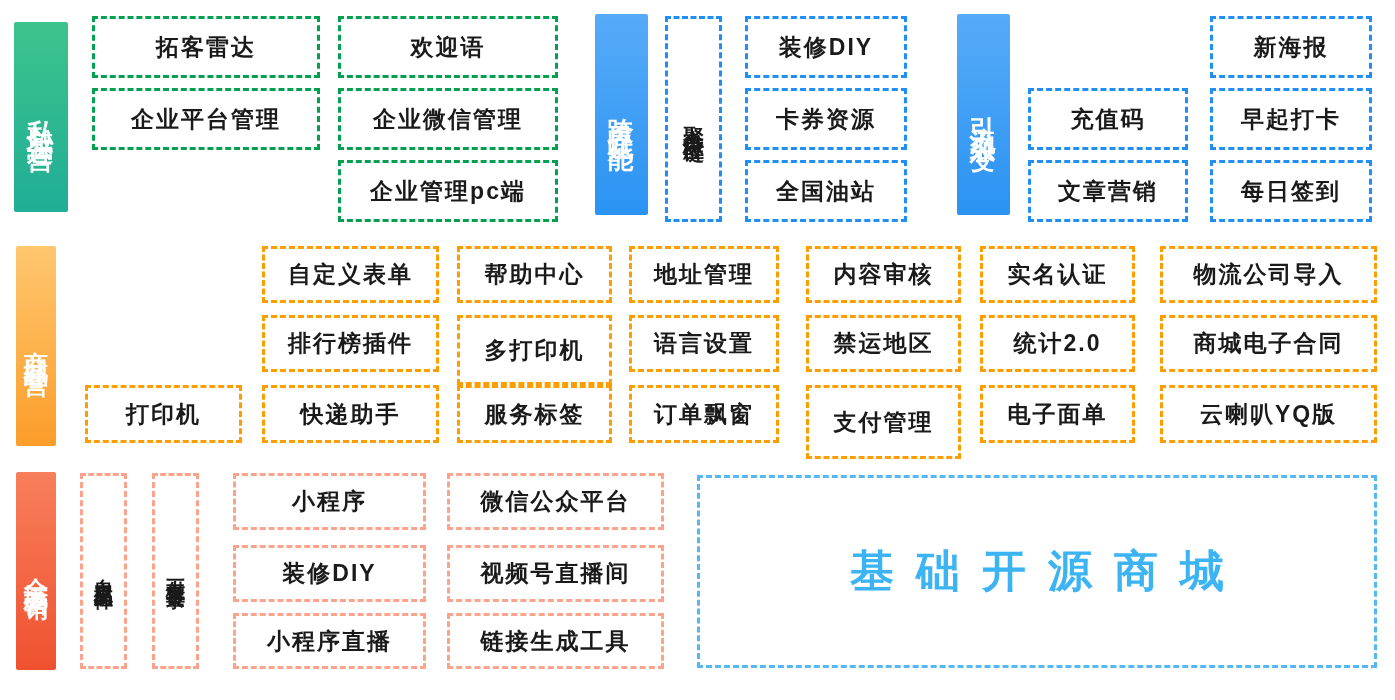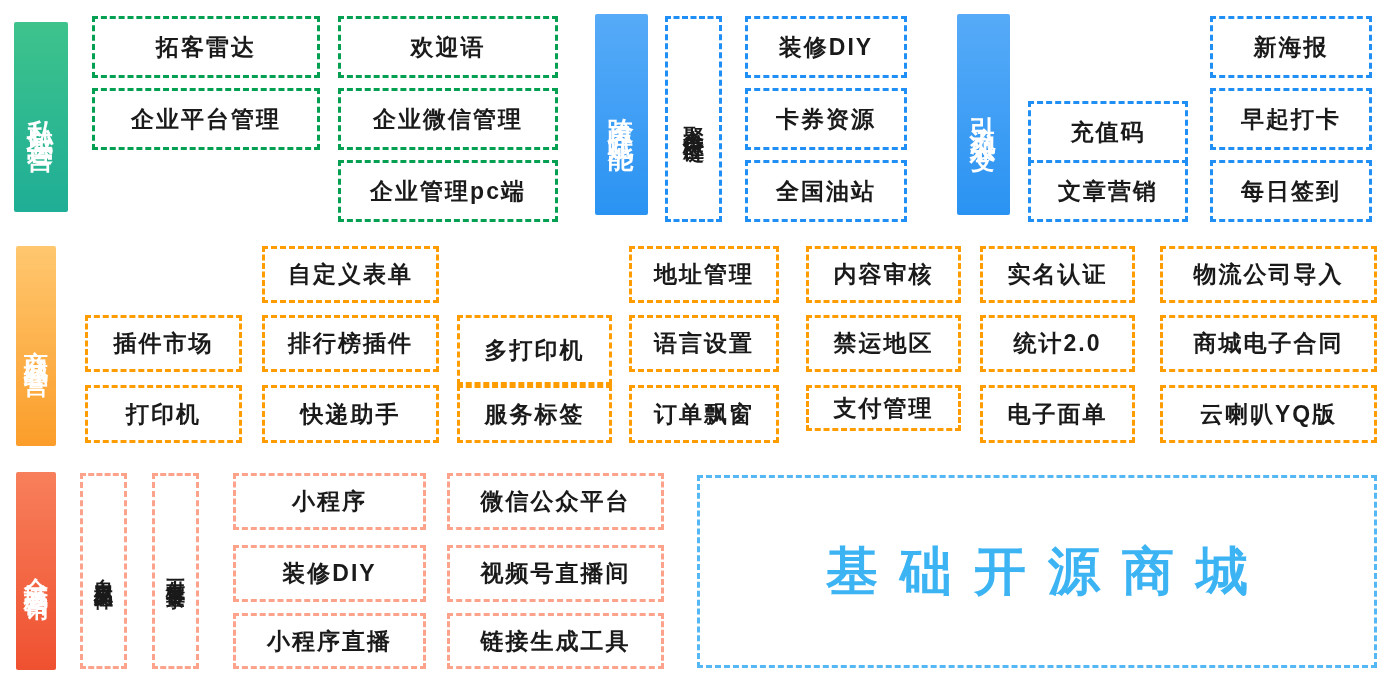--- a/index.html
+++ b/index.html
@@ -28,21 +28,21 @@
   .g-orange { background:linear-gradient(180deg,#ffc76f,#fb9d2a); }
   .g-red    { background:linear-gradient(180deg,#f87f5b,#ef5130); }
   .narrow { font-size:24px; letter-spacing:7px; }
   .vbox {
     writing-mode:vertical-rl; text-orientation:upright;
     font-size:21px; letter-spacing:4px;
   }
   .vbox-sm { font-size:19px; letter-spacing:2px; }
   .highlight-box {
     border:3px dashed #55b8f5;
-    font-size:52px; font-weight:700; color:#3cb4f4;
+    font-size:44px; font-weight:700; color:#3cb4f4;
     letter-spacing:22px; text-indent:22px;
   }
 </style>
 </head>
 <body>
 
 <div class="stage">
 
   <div class="vlabel g-green" style="left:14px; top:22px; width:54px; height:190px;">私域运营</div>
 
@@ -56,46 +56,46 @@
 
   <div class="box b-blue vbox" style="left:665px; top:16px; width:57px; height:206px;">聚合供应链</div>
 
   <div class="box b-blue" style="left:745px; top:16px;  width:162px; height:62px;">装修DIY</div>
   <div class="box b-blue" style="left:745px; top:88px;  width:162px; height:62px;">卡券资源</div>
   <div class="box b-blue" style="left:745px; top:160px; width:162px; height:62px;">全国油站</div>
 
   <div class="vlabel g-blue" style="left:957px; top:14px; width:53px; height:201px;">引流裂变</div>
 
   <div class="box b-blue" style="left:1210px; top:16px;  width:162px; height:62px;">新海报</div>
-  <div class="box b-blue" style="left:1028px; top:101px;  width:160px; height:62px;text-align:right;">充值码</div>
+  <div class="box b-blue" style="left:1028px; top:88px;  width:160px; height:62px;text-align:right;">充值码</div>
   <div class="box b-blue" style="left:1210px; top:88px;  width:162px; height:62px;">早起打卡</div>
   <div class="box b-blue" style="left:1028px; top:160px; width:160px; height:62px;">文章营销</div>
   <div class="box b-blue" style="left:1210px; top:160px; width:162px; height:62px;">每日签到</div>
 
   <div class="vlabel g-orange narrow" style="left:16px; top:246px; width:40px; height:200px;">商城经营</div>
 
   <div class="box b-orange" style="left:262px;  top:246px; width:177px; height:57px;">自定义表单</div>
+  <div class="box b-orange" style="left:457px;  top:246px; width:155px; height:57px;">帮助中心</div>
   <div class="box b-orange" style="left:629px;  top:246px; width:150px; height:57px;">地址管理</div>
   <div class="box b-orange" style="left:806px;  top:246px; width:155px; height:57px;">内容审核</div>
   <div class="box b-orange" style="left:980px;  top:246px; width:155px; height:57px;">实名认证</div>
   <div class="box b-orange" style="left:1160px; top:246px; width:217px; height:57px;">物流公司导入</div>
 
-  <div class="box b-orange" style="left:85px;   top:315px; width:157px; height:57px;">插件市场</div>
   <div class="box b-orange" style="left:262px;  top:315px; width:177px; height:57px;">排行榜插件</div>
   <div class="box b-orange" style="left:457px;  top:315px; width:155px; height:70px;">多打印机</div>
   <div class="box b-orange" style="left:629px;  top:315px; width:150px; height:57px;">语言设置</div>
   <div class="box b-orange" style="left:806px;  top:315px; width:155px; height:57px;">禁运地区</div>
   <div class="box b-orange" style="left:980px;  top:315px; width:155px; height:57px;text-align:center;">统计2.0</div>
   <div class="box b-orange" style="left:1160px; top:315px; width:217px; height:57px;">商城电子合同</div>
 
   <div class="box b-orange" style="left:85px;   top:385px; width:157px; height:58px;">打印机</div>
   <div class="box b-orange" style="left:262px;  top:385px; width:177px; height:58px;">快递助手</div>
   <div class="box b-orange" style="left:457px;  top:385px; width:155px; height:58px;">服务标签</div>
   <div class="box b-orange" style="left:629px;  top:385px; width:150px; height:58px;">订单飘窗</div>
-  <div class="box b-orange" style="left:806px;  top:385px; width:155px; height:46px;">支付管理</div>
+  <div class="box b-orange" style="left:806px;  top:385px; width:155px; height:74px;">支付管理</div>
   <div class="box b-orange" style="left:980px;  top:385px; width:155px; height:58px;">电子面单</div>
   <div class="box b-orange" style="left:1160px; top:385px; width:217px; height:58px;">云喇叭YQ版</div>
 
   <div class="vlabel g-red narrow" style="left:16px; top:472px; width:40px; height:198px;">全域营销</div>
 
   <div class="box b-salmon vbox vbox-sm" style="left:80px;  top:473px; width:47px; height:196px;">自定义交易组件</div>
   <div class="box b-salmon vbox vbox-sm" style="left:152px; top:473px; width:47px; height:196px;">支付宝一键登录</div>
 
   <div class="box b-salmon" style="left:233px; top:473px; width:193px; height:57px;">小程序</div>
   <div class="box b-salmon" style="left:447px; top:473px; width:217px; height:57px;">微信公众平台</div>

